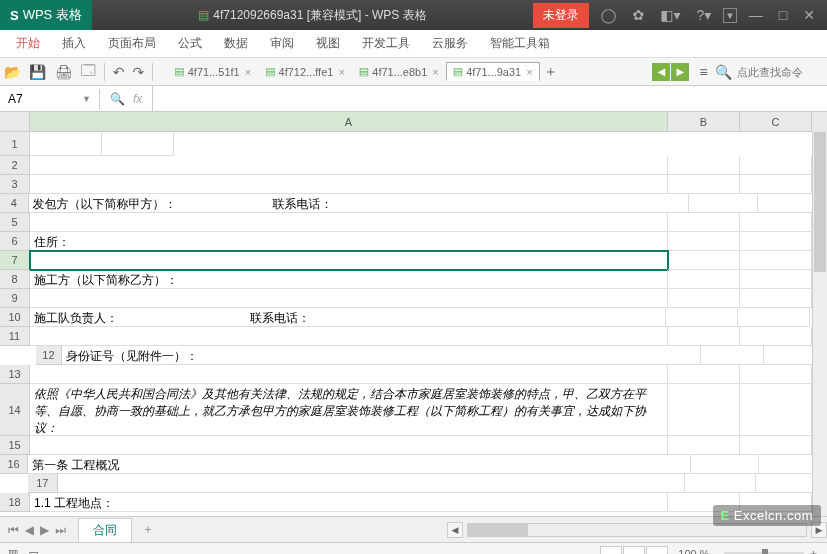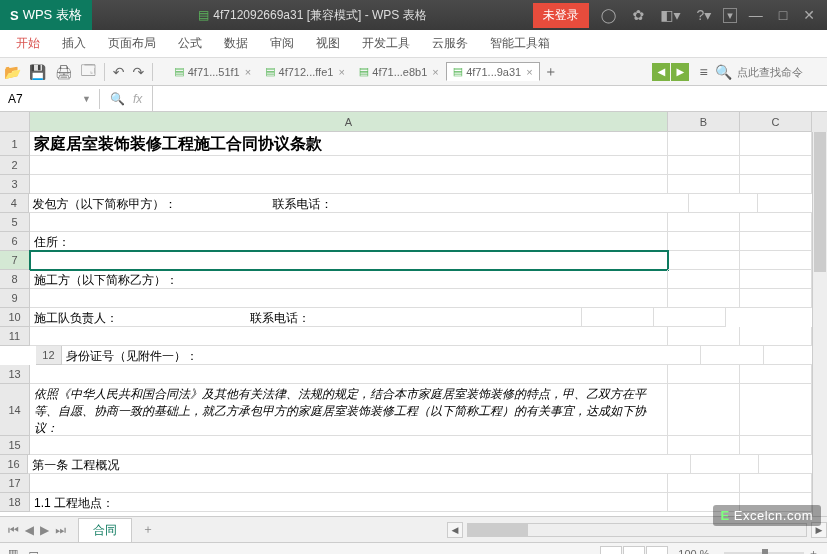--- a/index.html
+++ b/index.html
@@ -182,21 +182,20 @@
 <div class="grid">
   <div class="colheads">
     <div class="corner"></div>
     <div class="colhead colA activeCol">A</div>
     <div class="colhead colB">B</div>
     <div class="colhead colC">C</div>
   </div>
   <div class="rows" id="rows">
       <div class="row row1" style="height: 24px;">
         <div class="rowhead">1</div>
-        <div class="cell cellA colA" style="width:638px">家庭居室装饰装修工程施工合同协议条款</div>
         <div class="cell colB" style="width:72px"></div>
         <div class="cell colC" style="width:72px"></div>
       </div>
       <div class="row row2" style="height: 19px;">
         <div class="rowhead">2</div>
         <div class="cell cellA colA" style="width:638px"></div>
         <div class="cell colB" style="width:72px"></div>
         <div class="cell colC" style="width:72px"></div>
       </div>
       <div class="row row3" style="height: 19px;">
@@ -236,21 +235,21 @@
         <div class="cell colC" style="width:72px"></div>
       </div>
       <div class="row row9" style="height: 19px;">
         <div class="rowhead">9</div>
         <div class="cell cellA colA" style="width:638px"></div>
         <div class="cell colB" style="width:72px"></div>
         <div class="cell colC" style="width:72px"></div>
       </div>
       <div class="row row10" style="height: 19px;">
         <div class="rowhead">10</div>
-        <div class="cell cellA colA" style="width:552px">施工队负责人：　　　　　　　　　　　联系电话：</div>
+        <div class="cell cellA colA" style="width:636px">施工队负责人：　　　　　　　　　　　联系电话：</div>
         <div class="cell colB" style="width:72px"></div>
         <div class="cell colC" style="width:72px"></div>
       </div>
       <div class="row row11" style="height: 19px;">
         <div class="rowhead">11</div>
         <div class="cell cellA colA" style="width:638px"></div>
         <div class="cell colB" style="width:72px"></div>
         <div class="cell colC" style="width:72px"></div>
       </div>
       <div class="row row12" style="height: 19px; padding-left: 36px;">
@@ -276,21 +275,21 @@
         <div class="cell cellA colA" style="width:638px"></div>
         <div class="cell colB" style="width:72px"></div>
         <div class="cell colC" style="width:72px"></div>
       </div>
       <div class="row row16" style="height: 19px;">
         <div class="rowhead">16</div>
         <div class="cell cellA colA" style="width:708px">第一条 工程概况</div>
         <div class="cell colB" style="width:72px"></div>
         <div class="cell colC" style="width:72px"></div>
       </div>
-      <div class="row row17" style="height: 19px;">
+      <div class="row row17" style="height: 19px; padding-left: 28px;">
         <div class="rowhead">17</div>
         <div class="cell cellA colA" style="width:638px"></div>
         <div class="cell colB" style="width:72px"></div>
         <div class="cell colC" style="width:72px"></div>
       </div>
       <div class="row row18" style="height: 19px;">
         <div class="rowhead">18</div>
         <div class="cell cellA colA" style="width:638px">1.1 工程地点：</div>
         <div class="cell colB" style="width:72px"></div>
         <div class="cell colC" style="width:72px"></div>

